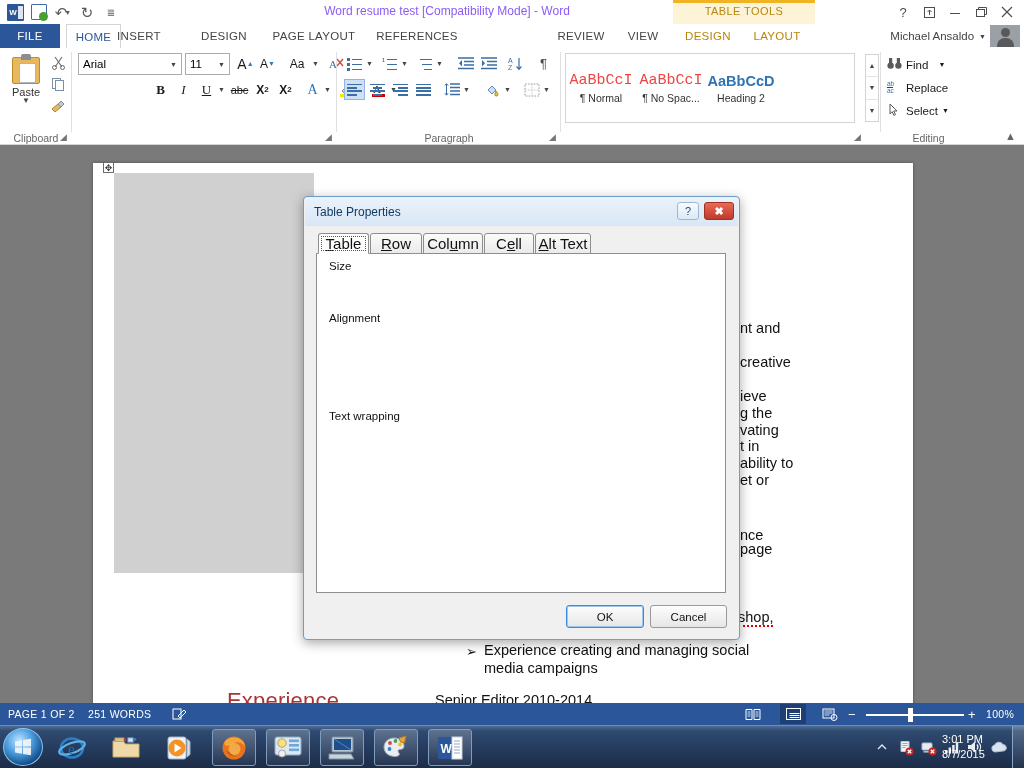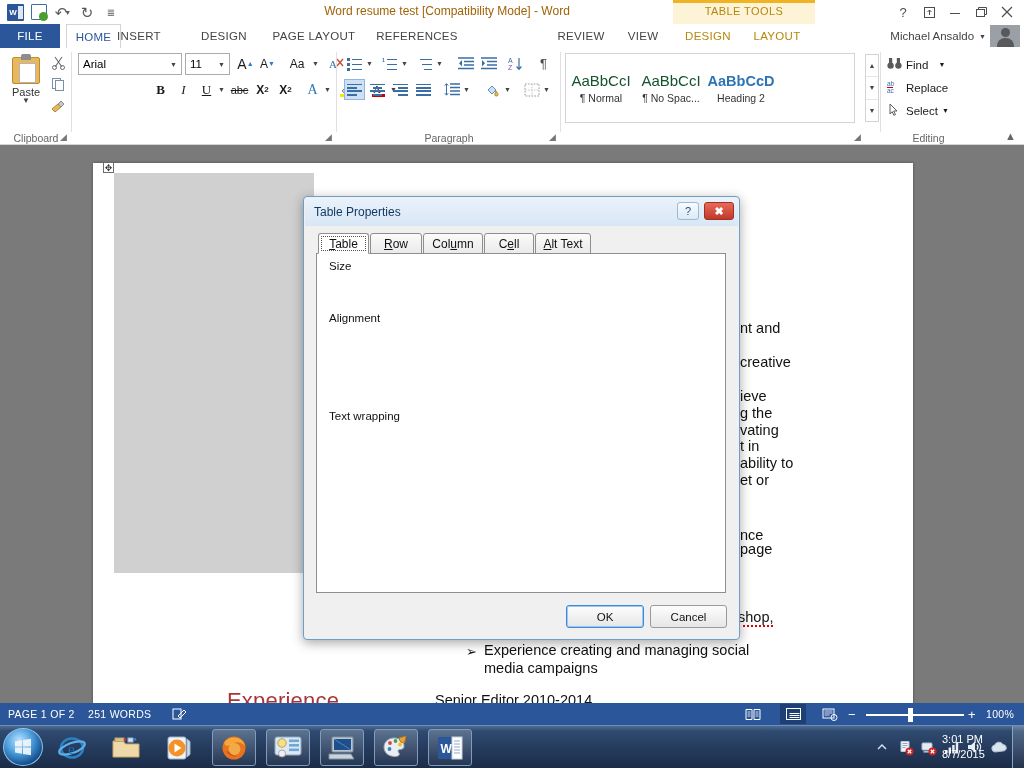--- a/index.html
+++ b/index.html
@@ -29,21 +29,21 @@
   .wordlogo span { position: relative; z-index: 2; margin-right: 4px; font-size: 8px; }
   .saveicon { width: 16px; height: 16px; position: relative; }
   .saveicon .sq { position: absolute; inset: 0; border: 1.6px solid #3b6ea5; border-radius: 1px; }
   .saveicon .gr { position: absolute; right: -1px; bottom: -1px; width: 9px; height: 9px;
      background: #4aa02c; border-radius: 50%; }
   .arrowglyph { font-size: 15px; color: #5a5a5a; line-height: 1; }
   .tinycaret { font-size: 7px; color: #5a5a5a; margin-left: -3px; }
 
   #win-title {
     position: absolute; left: 0; top: 4px; width: 894px; text-align: center;
-    font-size: 12px; color: #a16207;
+    font-size: 12px; color: #8b5cf6;
   }
   #tabletools-band {
     position: absolute; left: 673px; top: 0; width: 142px; height: 48px;
     background: #fdf3d6; border-top: 3px solid #f0b323;
   }
   #tabletools-label {
     position: absolute; left: 673px; top: 5px; width: 142px; text-align: center;
     font-size: 11px; color: #b8860b; letter-spacing: .4px;
   }
   .wincontrols { position: absolute; right: 4px; top: 2px; display: flex; align-items: center; }
@@ -143,21 +143,21 @@
 
   
   #styles-box {
     position: absolute; left: 4px; top: 5px; width: 290px; height: 70px;
     border: 1px solid #d4d4d4; background: #fff; display: flex;
   }
   .style-item {
     width: 70px; height: 68px; display: flex; flex-direction: column;
     align-items: center; justify-content: center; cursor: pointer; gap: 3px;
   }
-  .style-prev { font-family: Liberation Sans, sans-serif; font-size: 15px; color: #14532d; }
+  .style-prev { font-family: Liberation Mono, monospace; font-size: 15px; color: #ef4444; }
   .style-prev.h1 { font-family: "Liberation Sans", sans-serif; font-size: 16px;
      color: #2e74b5; font-weight: bold; letter-spacing: -.3px; }
   .style-prev.h2 { font-family: "Liberation Sans", sans-serif; font-size: 14.5px;
      color: #2e74b5; font-weight: bold; }
   .style-name { font-size: 10.5px; color: #333; white-space: nowrap; }
   #styles-scroll {
     position: absolute; right: 2px; top: 6px; width: 14px; height: 68px;
     display: flex; flex-direction: column; border: 1px solid #d4d4d4;
   }
   #styles-scroll div { flex: 1; display: flex; align-items: center; justify-content: center;
@@ -219,21 +219,21 @@
   #dlg-close {
     position: absolute; right: 5px; top: 5px; width: 30px; height: 18px;
     border: 1px solid #a03020; border-radius: 3px;
     background: linear-gradient(#e86a58, #c0392b);
     display: flex; align-items: center; justify-content: center;
     font-size: 11px; color: #fff; font-weight: bold; cursor: pointer;
   }
 
   .dtab {
     position: absolute; top: 233px; height: 21px; border: 1px solid #8e8e8e;
-    background: linear-gradient(#fbfbfb, #eaeaea); font-size: 12px; color: #111;
+    background: linear-gradient(#fbfbfb, #eaeaea); font-size: 15px; color: #111;
     display: flex; align-items: center; justify-content: center; cursor: pointer;
     border-radius: 3px 3px 0 0;
   }
   .dtab.active { background: #fff; border-bottom-color: #fff; z-index: 3; }
   .dtab .focusring { position: absolute; left: 2px; right: 2px; top: 2px; bottom: 2px;
      border: 1px dotted #555; }
   #dlg-pane {
     position: absolute; left: 316px; top: 253px; width: 410px; height: 340px;
     background: #fff; border: 1px solid #8e8e8e; z-index: 2;
   }

